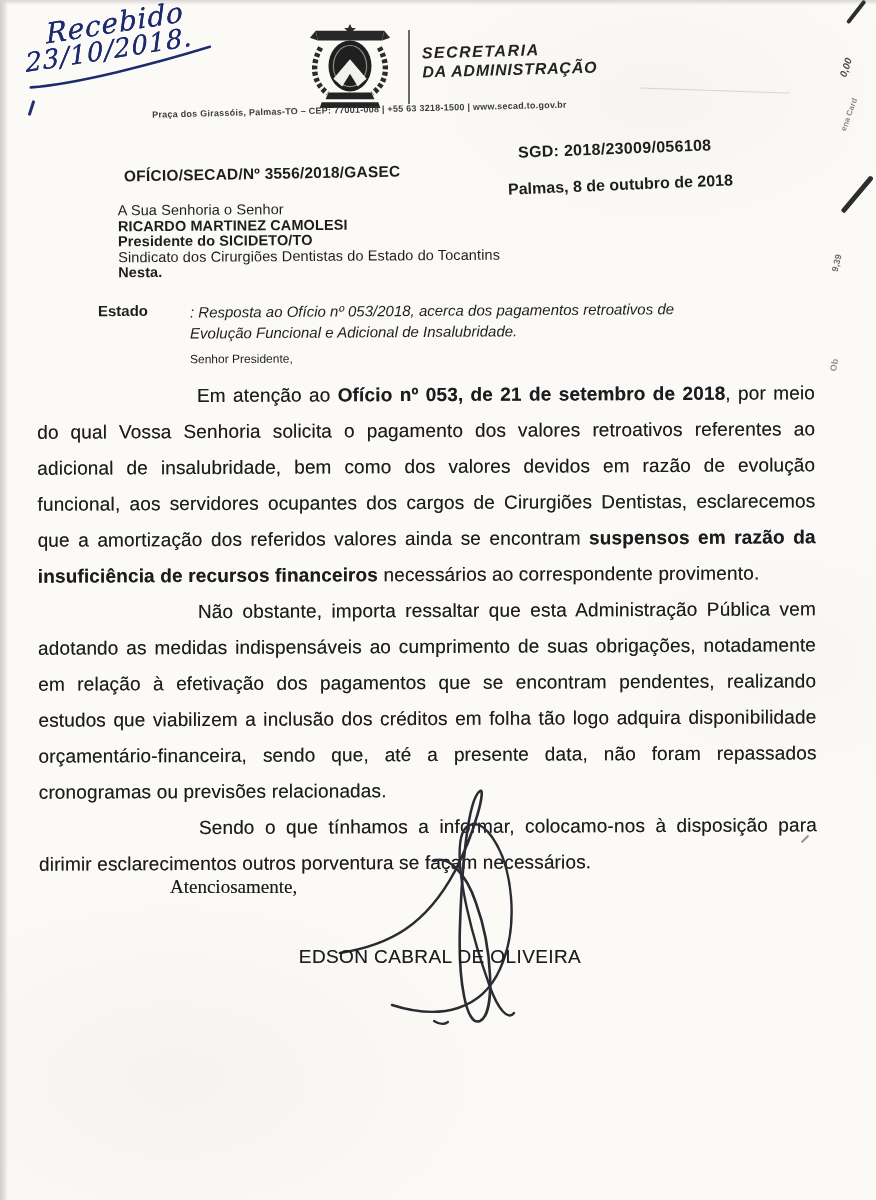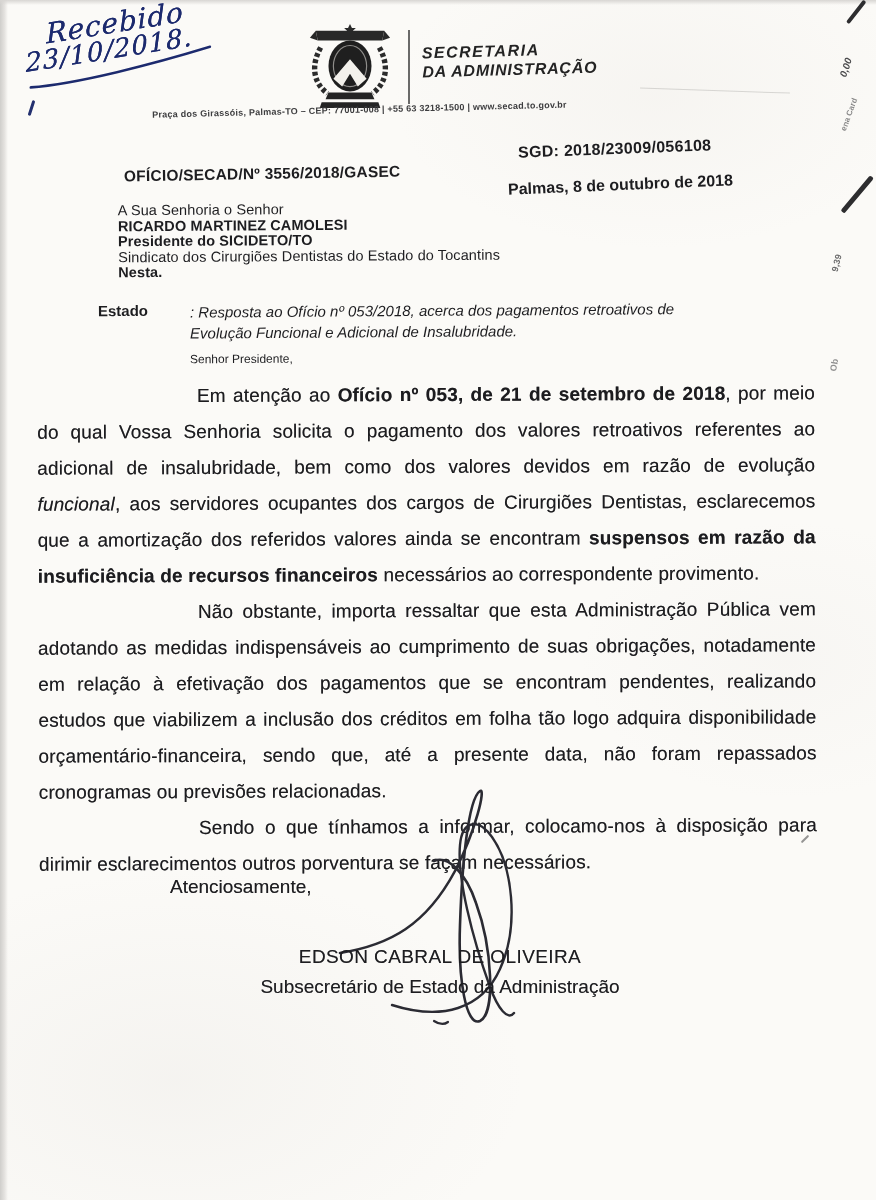--- a/index.html
+++ b/index.html
@@ -58,24 +58,24 @@
   .subject .txt{font-style:italic;font-size:15px;width:545px;line-height:21px;}
 
   .greeting{position:absolute;left:190px;top:352px;font-size:12px;transform:rotate(-.3deg);}
 
   
   .body{position:absolute;left:38px;top:377px;width:778px;font-size:19px;line-height:36px;
     text-align:justify;letter-spacing:.15px;color:#1c1c1f;transform:rotate(-.25deg);
     text-shadow:0 0 .4px rgba(20,20,25,.55);}
   .body p{margin:0;text-indent:160px;}
   .body .bld{font-weight:700;}
-  .body .ital{font-style:italic;}
+  .body .ital{}
 
   .closing{position:absolute;left:170px;top:876px;font-size:19px;
-    text-shadow:0 0 .4px rgba(20,20,25,.55);}
+    text-shadow:0 0 .4px rgba(20,20,25,.55);font-family:Liberation Serif, serif;}
 
   
   .sig-svg{position:absolute;left:330px;top:775px;pointer-events:none;}
   .sig-name{position:absolute;left:200px;top:946px;width:480px;text-align:center;
     font-size:19px;font-weight:400;letter-spacing:.4px;text-shadow:0 0 .4px rgba(20,20,25,.5);}
   .sig-title{position:absolute;left:200px;top:976px;width:480px;text-align:center;
     font-size:19px;text-shadow:0 0 .4px rgba(20,20,25,.45);}
 
   
   .edge-mark{position:absolute;color:#4a4a4c;font-weight:600;white-space:nowrap;}
@@ -152,21 +152,20 @@
 
   <div class="closing">Atenciosamente,</div>
 
   <svg class="sig-svg" width="260" height="260" viewBox="0 0 260 260">
     <path d="M10,178 C60,170 96,150 125,96 C146,55 156,12 150,16 C138,24 132,90 130,150 C128,205 136,252 150,246 C166,238 162,172 146,128 C136,98 118,80 104,86" stroke="#2b2b33" stroke-width="2.6" fill="none" stroke-linecap="round"></path>
     <path d="M62,230 C112,246 152,234 170,194 C190,150 182,90 162,62 C148,42 132,46 130,70 C127,102 142,162 160,212 C168,234 178,246 184,238" stroke="#2b2b33" stroke-width="2.4" fill="none" stroke-linecap="round"></path>
     <path d="M104,246 C110,250 114,250 118,247" stroke="#2b2b33" stroke-width="2.2" fill="none" stroke-linecap="round"></path>
   </svg>
 
   <div class="sig-name">EDSON CABRAL DE OLIVEIRA</div>
-  <div class="sig-title">Subsecretário de Estado da Administração</div>
 
   <div class="edge-slash es1"></div>
   <span class="edge-mark em1">0,00</span>
   <span class="edge-mark em2">ena Card</span>
   <div class="edge-slash es2"></div>
   <span class="edge-mark em3">9,39</span>
   <span class="edge-mark em4">Ob</span>
   <div class="edge-slash es3"></div>
 </div>
 

